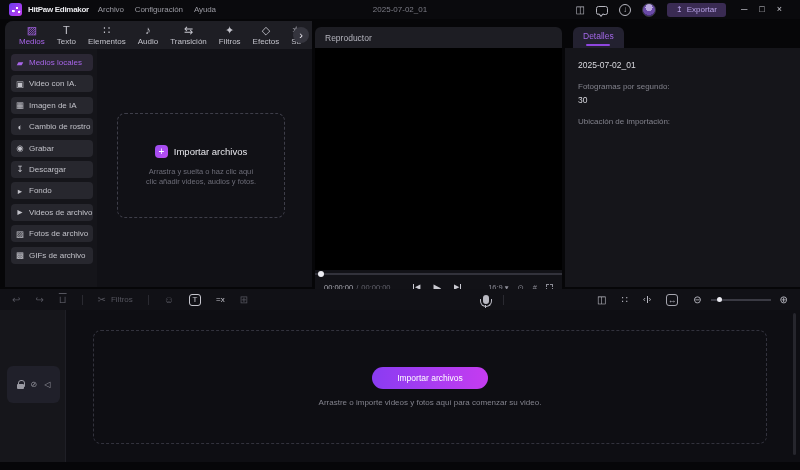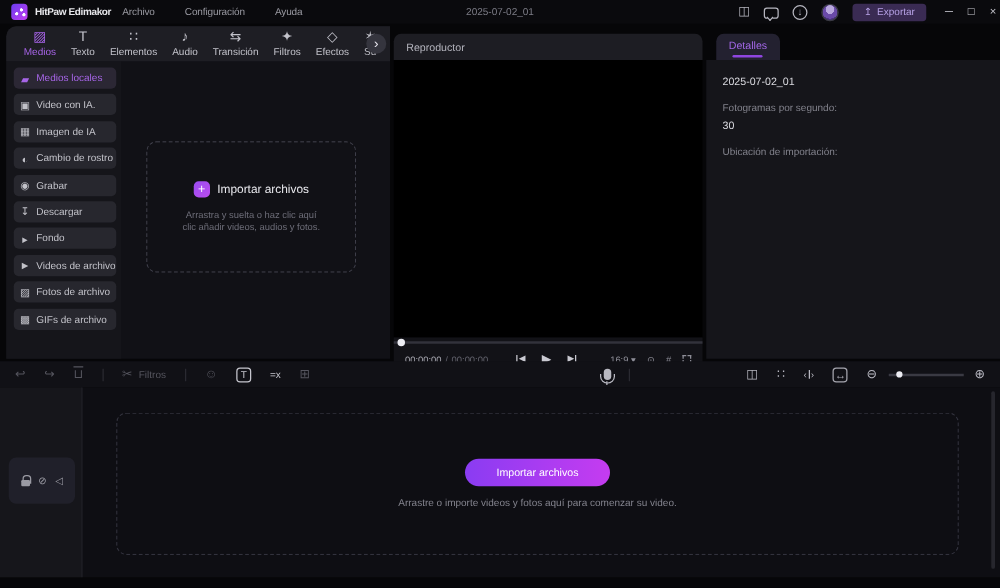--- a/index.html
+++ b/index.html
@@ -1,21 +1,21 @@
 <!DOCTYPE html>
 <html><head>
 <meta charset="utf-8">
 <style>
 *{margin:0;padding:0;box-sizing:border-box;}
 html,body{width:800px;height:470px;overflow:hidden;}
 body{background:#060608;font-family:"Liberation Sans",sans-serif;}
 #app{position:relative;width:800px;height:470px;background:#060608;}
 
 
-.titlebar{position:absolute;top:0;left:0;width:800px;height:19px;background:#0a0a0d;display:flex;align-items:center;padding:0 0 0 9px;}
+.titlebar{position:absolute;top:0;left:0;width:800px;height:19px;background:#0a0a0d;display:flex;align-items:center;padding:0 15px 0 9px;}
 .logo{width:13px;height:13px;border-radius:3px;background:linear-gradient(135deg,#6a3df0,#c43df0);margin-right:6px;position:relative;flex:none;}
 .logo::after{content:"";position:absolute;inset:0;background:radial-gradient(circle at 34% 62%,#fff 1.1px,transparent 1.5px),radial-gradient(circle at 62% 38%,#fff 1.1px,transparent 1.5px),radial-gradient(circle at 78% 68%,#fff 1.1px,transparent 1.5px);}
 .app-name{font-size:8px;font-weight:bold;color:#e8e8ec;margin-right:9px;white-space:nowrap;letter-spacing:-0.3px;}
 .menu-item{font-size:8px;color:#9a9aa2;margin-right:11px;white-space:nowrap;letter-spacing:-0.1px;}
 .doc-title{position:absolute;left:200px;width:400px;text-align:center;font-size:8px;color:#7d7d87;}
 .tb-right{margin-left:auto;display:flex;align-items:center;position:relative;z-index:2;}
 .ti{color:#b6b6bf;font-size:10px;line-height:13px;margin-left:11px;}
 .ti.bub{width:12px;height:9px;border:1px solid #b6b6bf;border-radius:2.5px;position:relative;margin-top:1px;}
 .ti.bub::after{content:"";position:absolute;left:2px;bottom:-2.5px;width:3px;height:3px;background:#0a0a0d;border-right:1px solid #b6b6bf;border-bottom:1px solid #b6b6bf;transform:rotate(45deg);}
 .ti.dl{width:12px;height:12px;border:1px solid #b6b6bf;border-radius:50%;display:flex;align-items:center;justify-content:center;font-size:8px;line-height:10px;}
@@ -108,21 +108,21 @@
 </style>
 </head>
 <body>
 
 <div id="app">
 
   <div class="titlebar">
     <div class="logo"></div>
     <span class="app-name">HitPaw Edimakor</span>
     <span class="doc-title">2025-07-02_01</span>
-    <div style="display:flex;align-items:flex-end;gap:13px;">
+    <div style="display:flex;align-items:flex-end;">
       <span class="menu-item">Archivo</span>
         <span class="menu-item">Configuración</span>
         <span class="menu-item">Ayuda</span>
     </div>
     <div class="tb-right">
       <span class="ti">◫</span>
       <span class="ti bub"></span>
       <span class="ti dl">↓</span>
       <span class="avatar"></span>
       <button class="export-btn">

